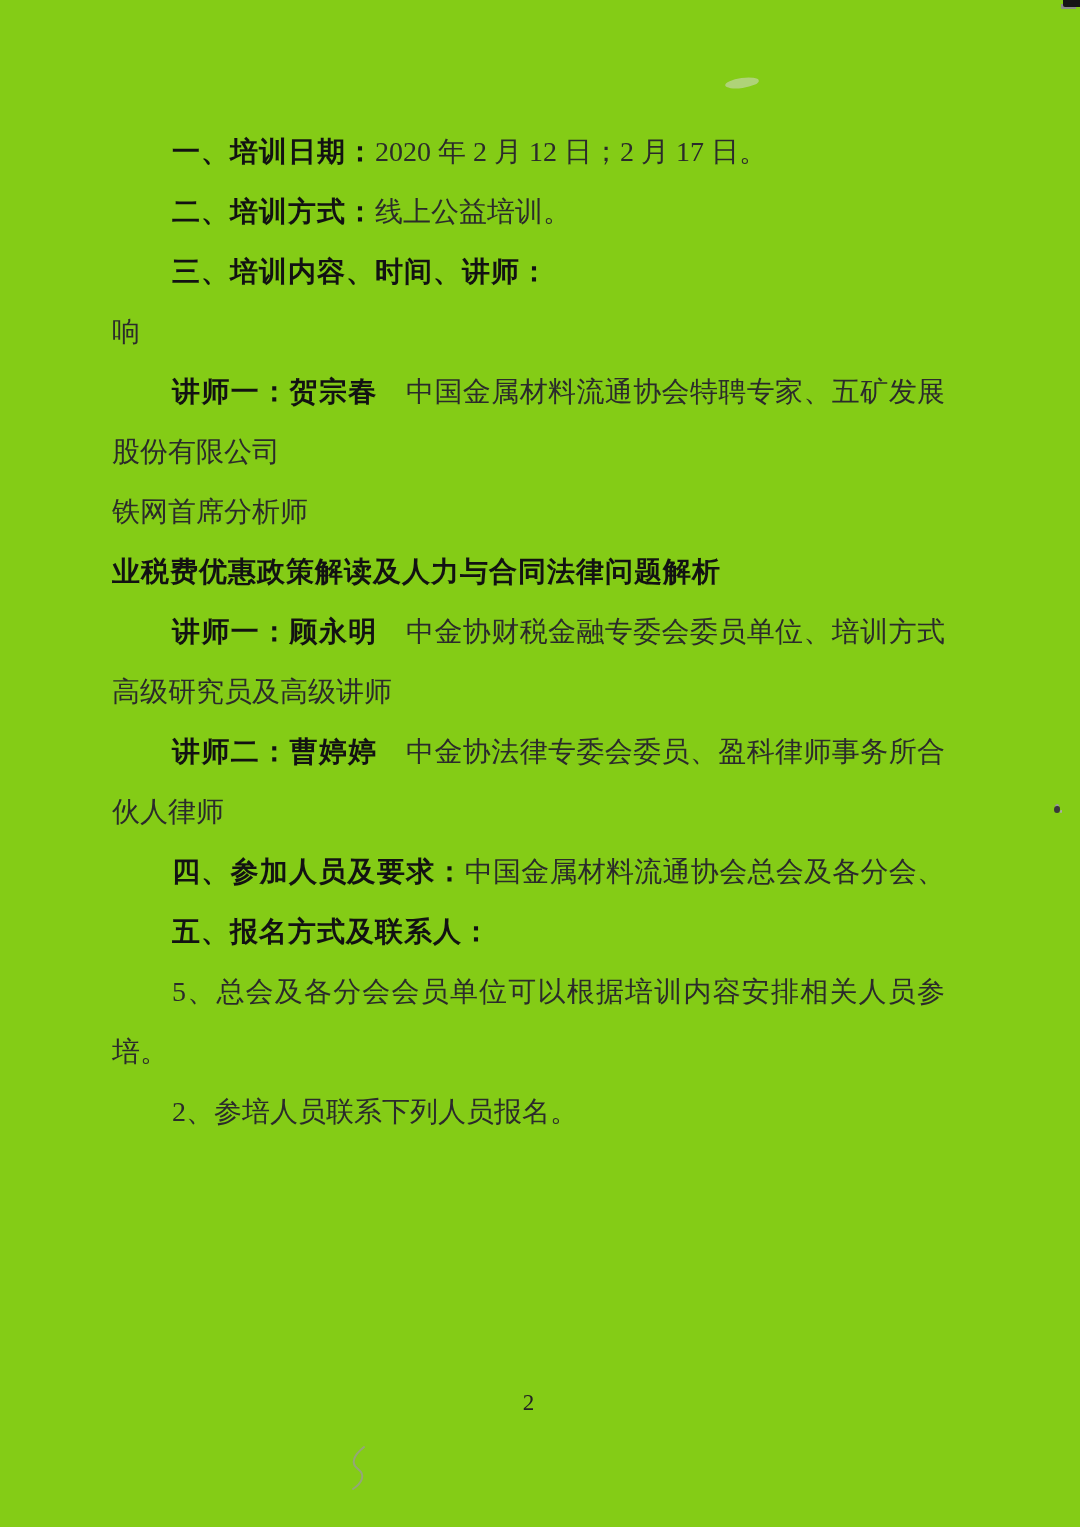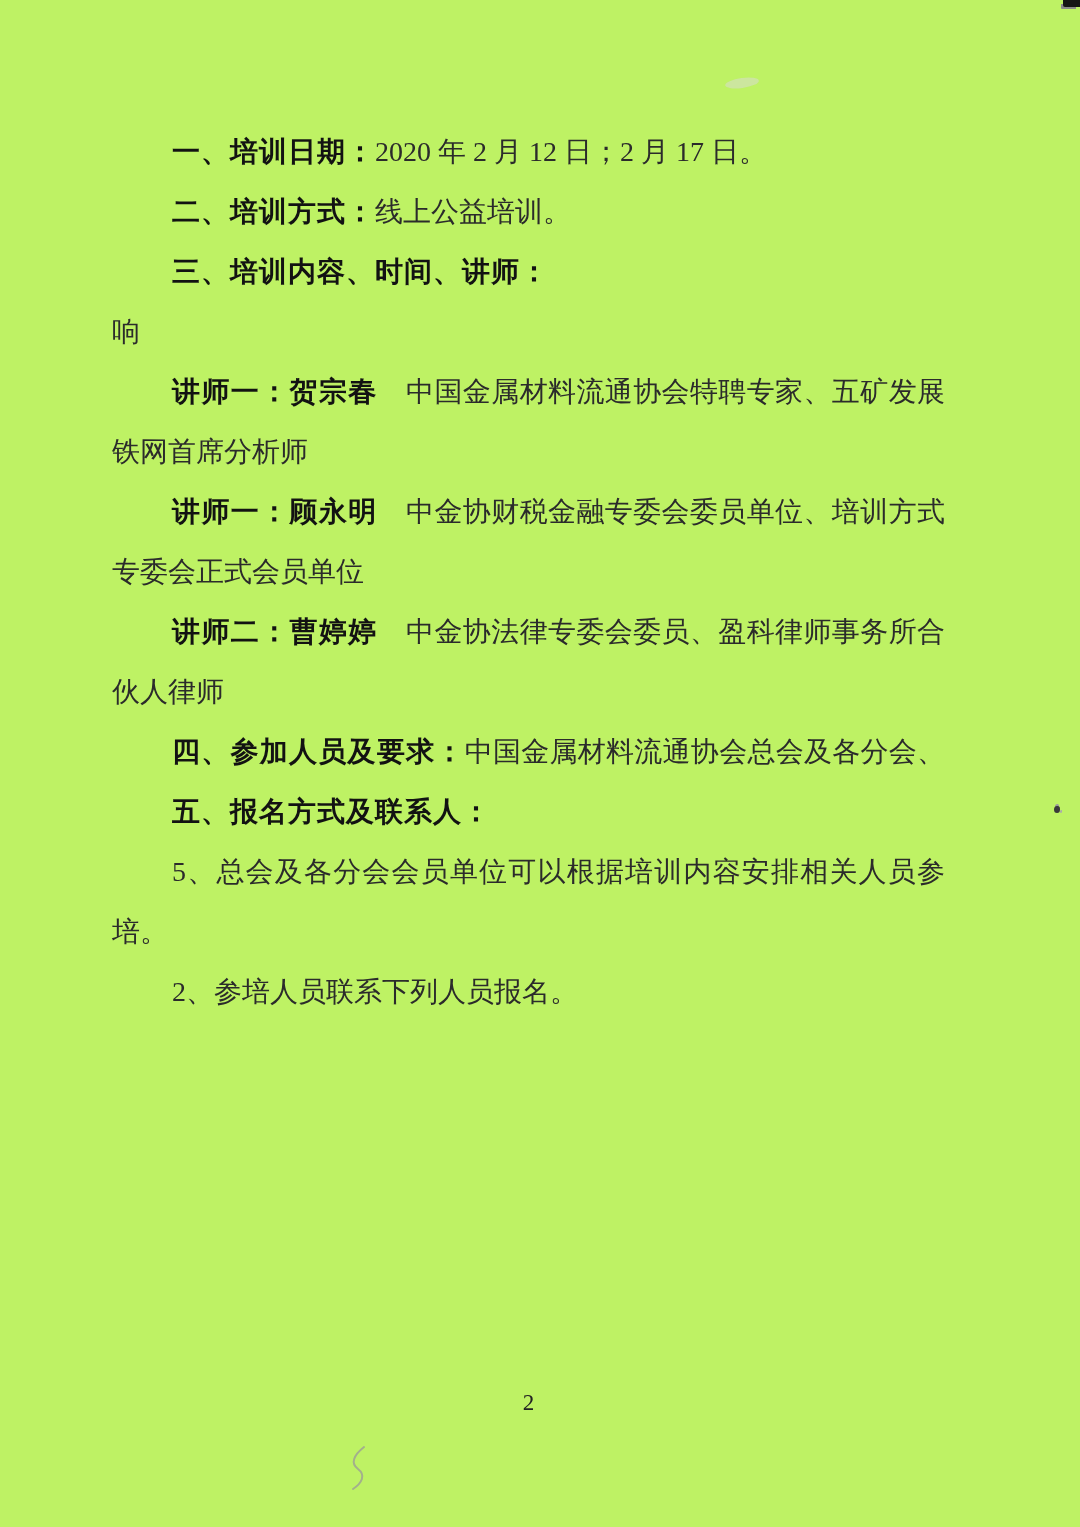--- a/index.html
+++ b/index.html
@@ -5,21 +5,21 @@
   html, body {
     margin: 0;
     padding: 0;
     background: #e8e8e8;
   }
   .page {
     position: relative;
     width: 1080px;
     height: 1527px;
     margin: 0 auto;
-    background: #bef264;
+    background: #84cc16;
     overflow: hidden;
     font-family: "Liberation Serif", "DejaVu Serif", serif;
     color: #2b2b2b;
   }
   .content {
     position: absolute;
     left: 112px;
     top: 122px;
     width: 833px;
   }
@@ -100,23 +100,25 @@
 <body>
 
 <div class="page">
 
   <div class="content">
       <div class="line indent"><span class="seg bold">一、培训日期：</span><span class="seg reg">2020 年 2 月 12 日；2 月 17 日。</span></div>
       <div class="line indent"><span class="seg bold">二、培训方式：</span><span class="seg reg">线上公益培训。</span></div>
       <div class="line indent"><span class="seg bold">三、培训内容、时间、讲师：</span></div>
       <div class="line"><span class="seg reg">响</span></div>
       <div class="line indent fill"><span class="seg bold">讲师一：贺宗春</span><span class="seg reg">　中国金属材料流通协会特聘专家、五矿发展</span></div>
+      <div class="line"><span class="seg reg">股份有限公司</span></div>
       <div class="line"><span class="seg reg">铁网首席分析师</span></div>
+      <div class="line"><span class="seg bold">业税费优惠政策解读及人力与合同法律问题解析</span></div>
       <div class="line indent fill"><span class="seg bold">讲师一：顾永明</span><span class="seg reg">　中金协财税金融专委会委员单位、培训方式</span></div>
-      <div class="line"><span class="seg reg">专委会正式会员单位</span></div>
+      <div class="line"><span class="seg reg">高级研究员及高级讲师</span></div>
       <div class="line indent fill"><span class="seg bold">讲师二：曹婷婷</span><span class="seg reg">　中金协法律专委会委员、盈科律师事务所合</span></div>
       <div class="line"><span class="seg reg">伙人律师</span></div>
       <div class="line indent fill"><span class="seg bold">四、参加人员及要求：</span><span class="seg reg">中国金属材料流通协会总会及各分会、</span></div>
       <div class="line indent"><span class="seg bold">五、报名方式及联系人：</span></div>
       <div class="line indent fill"><span class="seg reg">5、总会及各分会会员单位可以根据培训内容安排相关人员参</span></div>
       <div class="line"><span class="seg reg">培。</span></div>
       <div class="line indent"><span class="seg reg">2、参培人员联系下列人员报名。</span></div>
     </div>
 
   <div class="footer">2</div>

